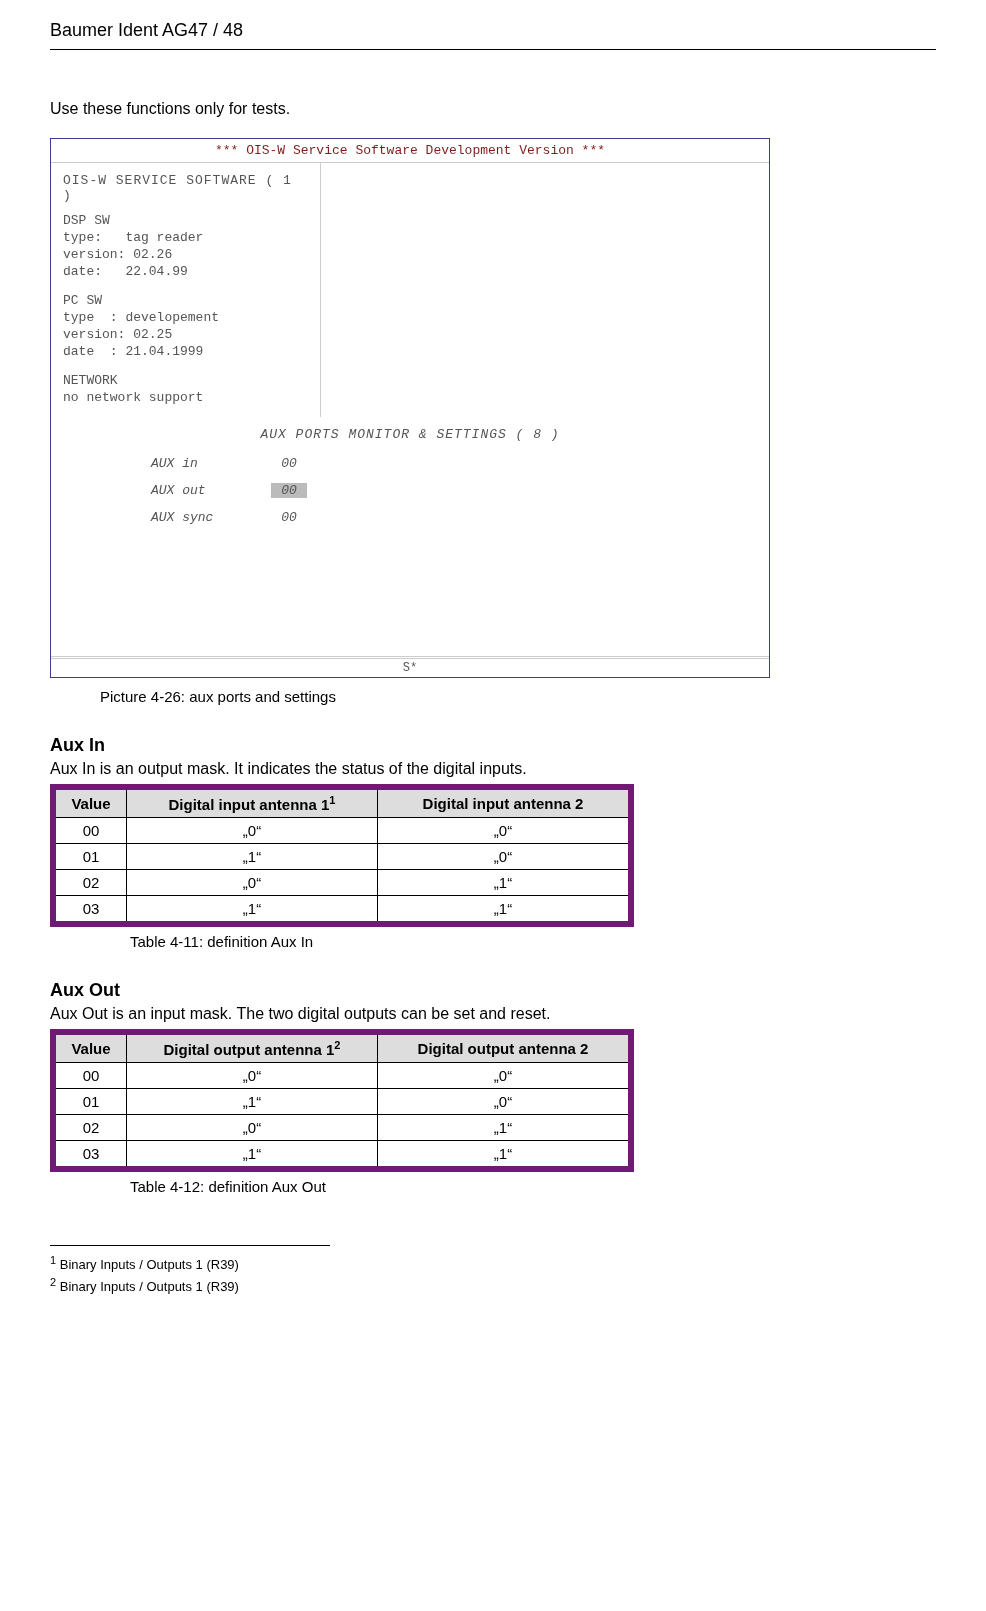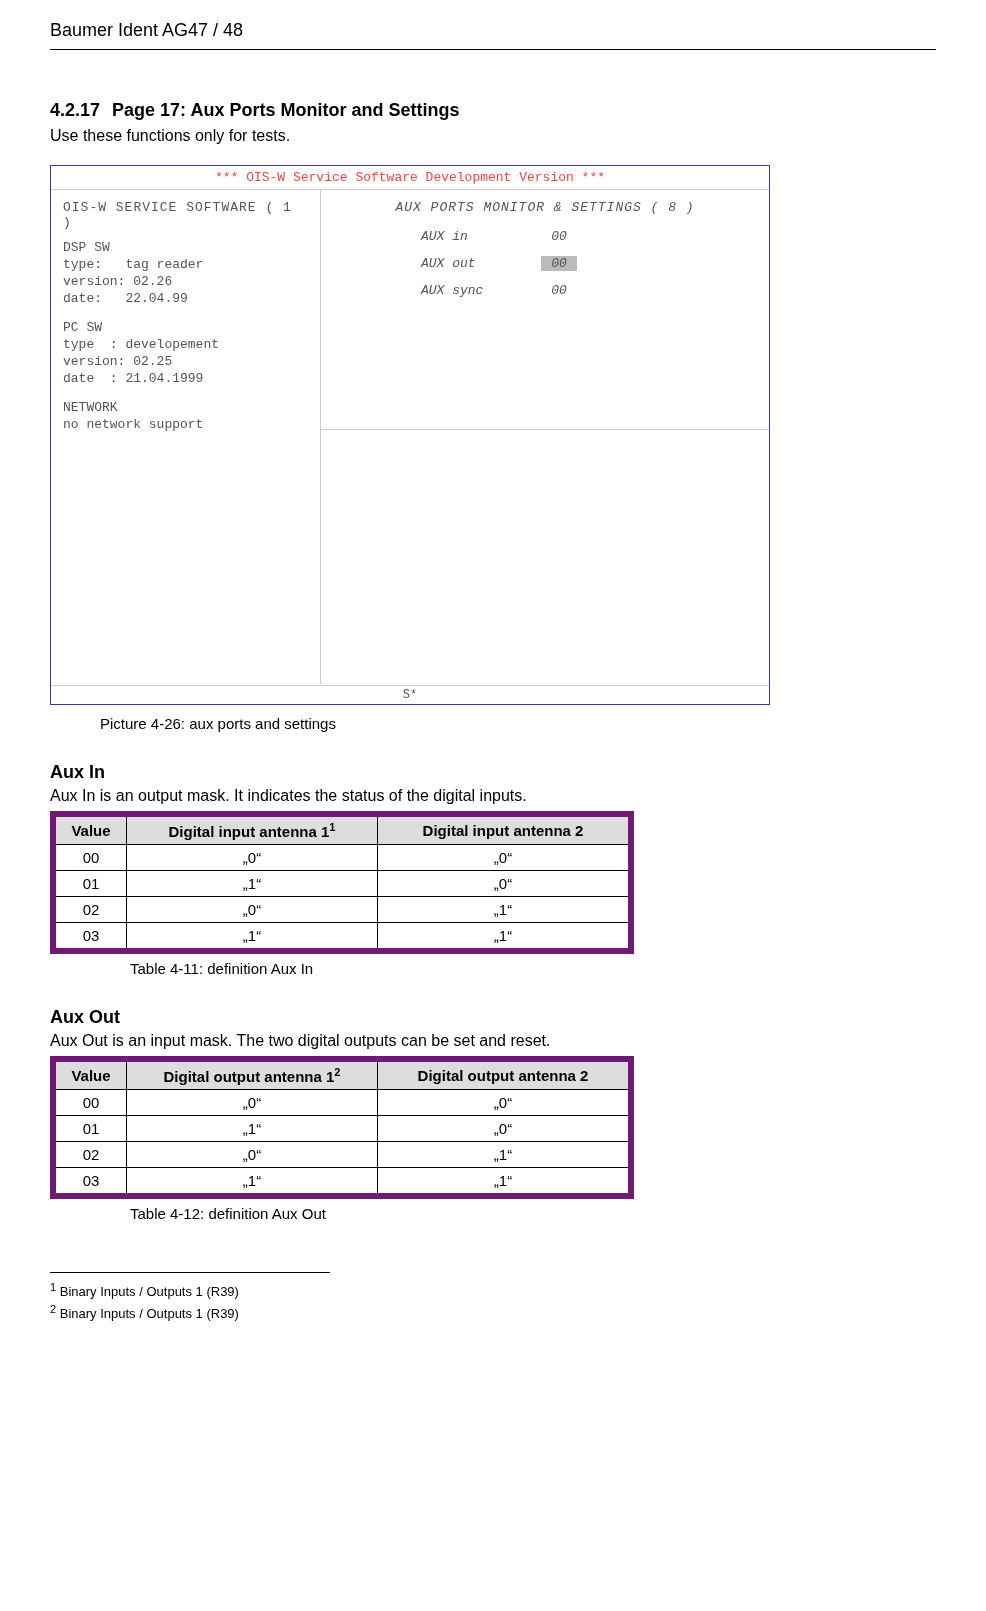--- a/index.html
+++ b/index.html
@@ -41,27 +41,28 @@
     position: relative;
     box-sizing: border-box;
     font-family: "Consolas","Courier New",monospace;
     font-size: 13px;
     color: #555;
     background: #fff;
   }
   .sw-title {
     text-align: center;
     padding: 4px 0;
-    color: #ef4444;
+    color: #7f1d1d;
     font-size: 13px;
     border-bottom: 1px solid #ccc;
   }
   .sw-main {
     display: flex;
     height: calc(100% - 26px - 18px);
+    flex-direction: column;
   }
   .sw-left {
     width: 270px;
     border-right: 1px solid #ccc;
     padding: 10px 12px;
     box-sizing: border-box;
   }
   .sw-left .panel-title { margin-bottom: 10px; letter-spacing: 1px; }
   .sw-left .line { margin: 2px 0; white-space: pre; }
   .sw-right {
@@ -148,23 +149,20 @@
 </head>
 <body>
 
 <div class="page">
 
   <div class="header-bar">
     <span>Baumer Ident AG</span>
     <span>47 / 48</span>
   </div>
 
-  <div class="section-heading">
-    <span class="section-num">4.2.17</span><span>Page 17: Aux Ports Monitor and Settings</span>
-  </div>
   <div class="body-text">Use these functions only for tests.</div>
 
   <div class="software-window">
     <div class="sw-title">*** OIS-W Service Software Development Version ***</div>
     <div class="sw-main">
       <div class="sw-left">
         <div class="panel-title">OIS-W SERVICE SOFTWARE ( 1 )</div>
         <div class="line">DSP SW</div>
         <div class="line">type:   tag reader</div>
         <div class="line">version: 02.26</div>

